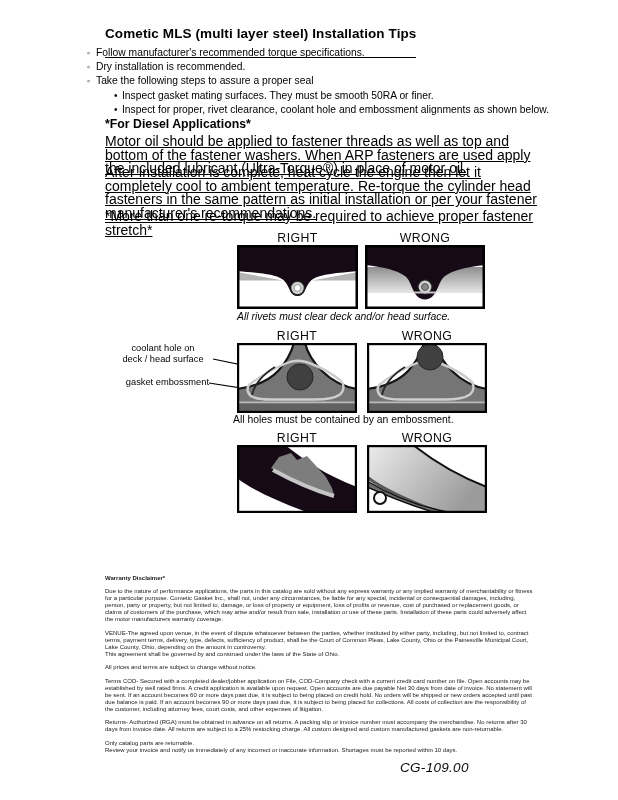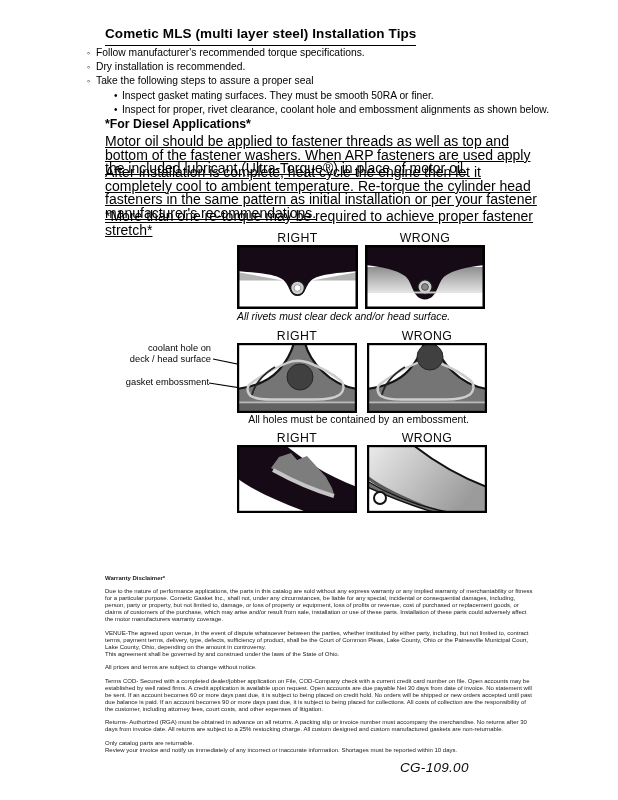--- a/index.html
+++ b/index.html
@@ -4,21 +4,21 @@
 <style>
   html,body{margin:0;padding:0;background:#888;}
   .page{
     position:relative;width:618px;height:800px;background:#ffffff;
     font-family:"Liberation Sans", sans-serif;color:#000;overflow:hidden;
     margin:0 auto;
   }
   .abs{position:absolute;}
   .title{
     left:105px;top:26px;font-size:13.5px;font-weight:bold;
-    border-bottom:1.8px solid #000;padding-bottom:4px;letter-spacing:.1px;
+    border-bottom:1.8px solid #000;padding-bottom:16px;letter-spacing:.1px;
   }
   .bullets{left:87px;top:46px;font-size:10.3px;line-height:14.2px;}
   .b-row{display:flex;align-items:baseline;}
   .b-marker{width:9px;font-size:9px;flex:none;}
   .b-sub{padding-left:27px;}
   .b-sub .b-marker{width:8px;font-size:10px;}
   .h2{left:105px;top:117px;font-size:12.3px;font-weight:bold;}
   .para{left:105px;width:445px;font-size:14px;line-height:13.6px;text-decoration:underline;}
   .p1{top:135px;}
   .p2{top:166px;}
@@ -99,21 +99,21 @@
       <line x1="49" y1="47.5" x2="71" y2="47.5" stroke="#c9c9c9" stroke-width="2"></line>
       <rect x="1.25" y="1.25" width="117.5" height="61.5" fill="none" stroke="#000" stroke-width="2.5"></rect>
     </svg>
   </div>
 
   <div class="abs caption" style="left:237px;top:311px;font-style:italic;">All rivets must clear deck and/or head surface.</div>
 
   <div class="abs dw-label" style="left:237px;top:329px;width:120px;">RIGHT</div>
   <div class="abs dw-label" style="left:367px;top:329px;width:120px;">WRONG</div>
 
-  <div class="abs sidelabel" style="left:115px;top:343px;width:96px;">
+  <div class="abs sidelabel" style="left:115px;top:343px;width:96px;text-align:center;">
     <div>coolant hole on</div>
     <div>deck / head surface</div>
   </div>
   <div class="abs sidelabel" style="left:115px;top:377px;width:94px;">
     <div>gasket embossment</div>
   </div>
 
   <div class="abs" style="left:205px;top:350px;">
     <svg width="100" height="45" viewBox="0 0 100 45">
       <line x1="8" y1="9" x2="86" y2="25" stroke="#000" stroke-width="1.1"></line>
@@ -140,21 +140,21 @@
       <path d="M0,70 L0,46 C16,44 32,38 42,27 C50,18 55,7 57,0 L68,0 C70,8 76,19 85,28 C96,39 108,44 120,46 L120,70 Z" fill="#757575" stroke="#141414" stroke-width="2.2"></path>
       <rect x="2" y="58.5" width="116" height="2" fill="#b9b9b9"></rect>
       <rect x="2" y="60.5" width="116" height="8" fill="#616161"></rect>
       <path d="M16,54 C11,52 9,46 12,42 C22,34 38,25 50,20 C56,17.5 64,17 71,19.5 C83,24 97,32 104,38 C108,42 107,48 103,51.5 C98,55 88,56.5 78,56.5 L34,56.5 C27,56.5 20,55.8 16,54 Z" fill="none" stroke="#cdcdcd" stroke-width="2.4"></path>
       <path d="M15,52 C17,42 26,31 38,24" fill="none" stroke="#262626" stroke-width="1.8"></path>
       <circle cx="63" cy="14" r="13" fill="#404040" stroke="#262626" stroke-width="1"></circle>
       <rect x="1.1" y="1.1" width="117.8" height="67.8" fill="none" stroke="#000" stroke-width="2.2"></rect>
     </svg>
   </div>
 
-  <div class="abs caption" style="left:219px;top:414px;width:250px;text-align:right;">All holes must be contained by an embossment.</div>
+  <div class="abs caption" style="left:233px;top:414px;width:250px;text-align:left;">All holes must be contained by an embossment.</div>
 
   <div class="abs dw-label" style="left:237px;top:431px;width:120px;">RIGHT</div>
   <div class="abs dw-label" style="left:367px;top:431px;width:120px;">WRONG</div>
 
   <div class="abs" style="left:237px;top:445px;">
     <svg class="boxsvg" width="120" height="68" viewBox="0 0 120 68">
       <rect width="120" height="68" fill="#ffffff"></rect>
       <path d="M0,0 H48 C66,14 88,30 120,42 L120,68 L72,68 C46,58 18,47 0,33 Z" fill="#150a15"></path>
       <path d="M34,23 L42,12 L54,8 L60,15 L70,11 L80,22 L89,32 L95,43 L97,49 C84,45 70,42 58,35 C48,29 39,26 34,23 Z" fill="#7d7d7d"></path>
       <path d="M36,25 C56,36 76,45 97,51" fill="none" stroke="#c6c6c6" stroke-width="4"></path>

